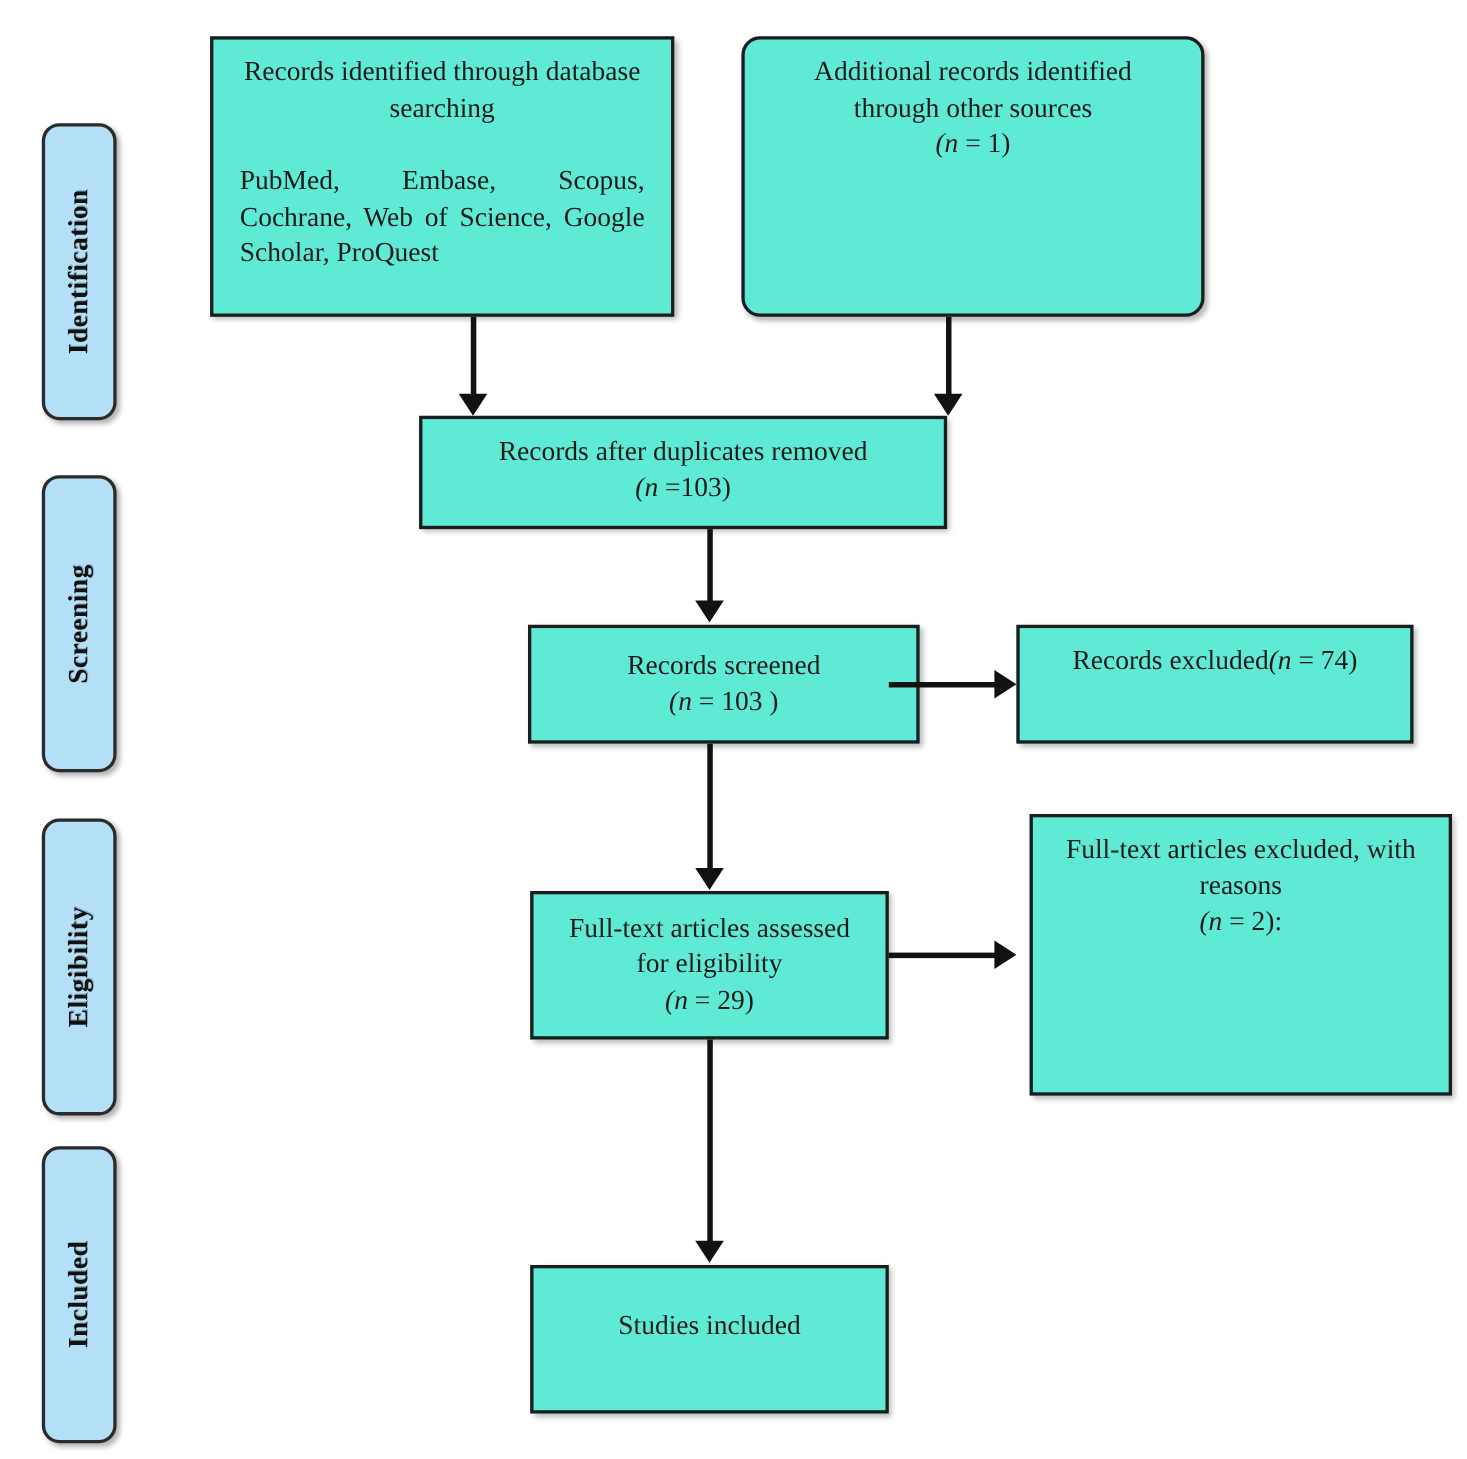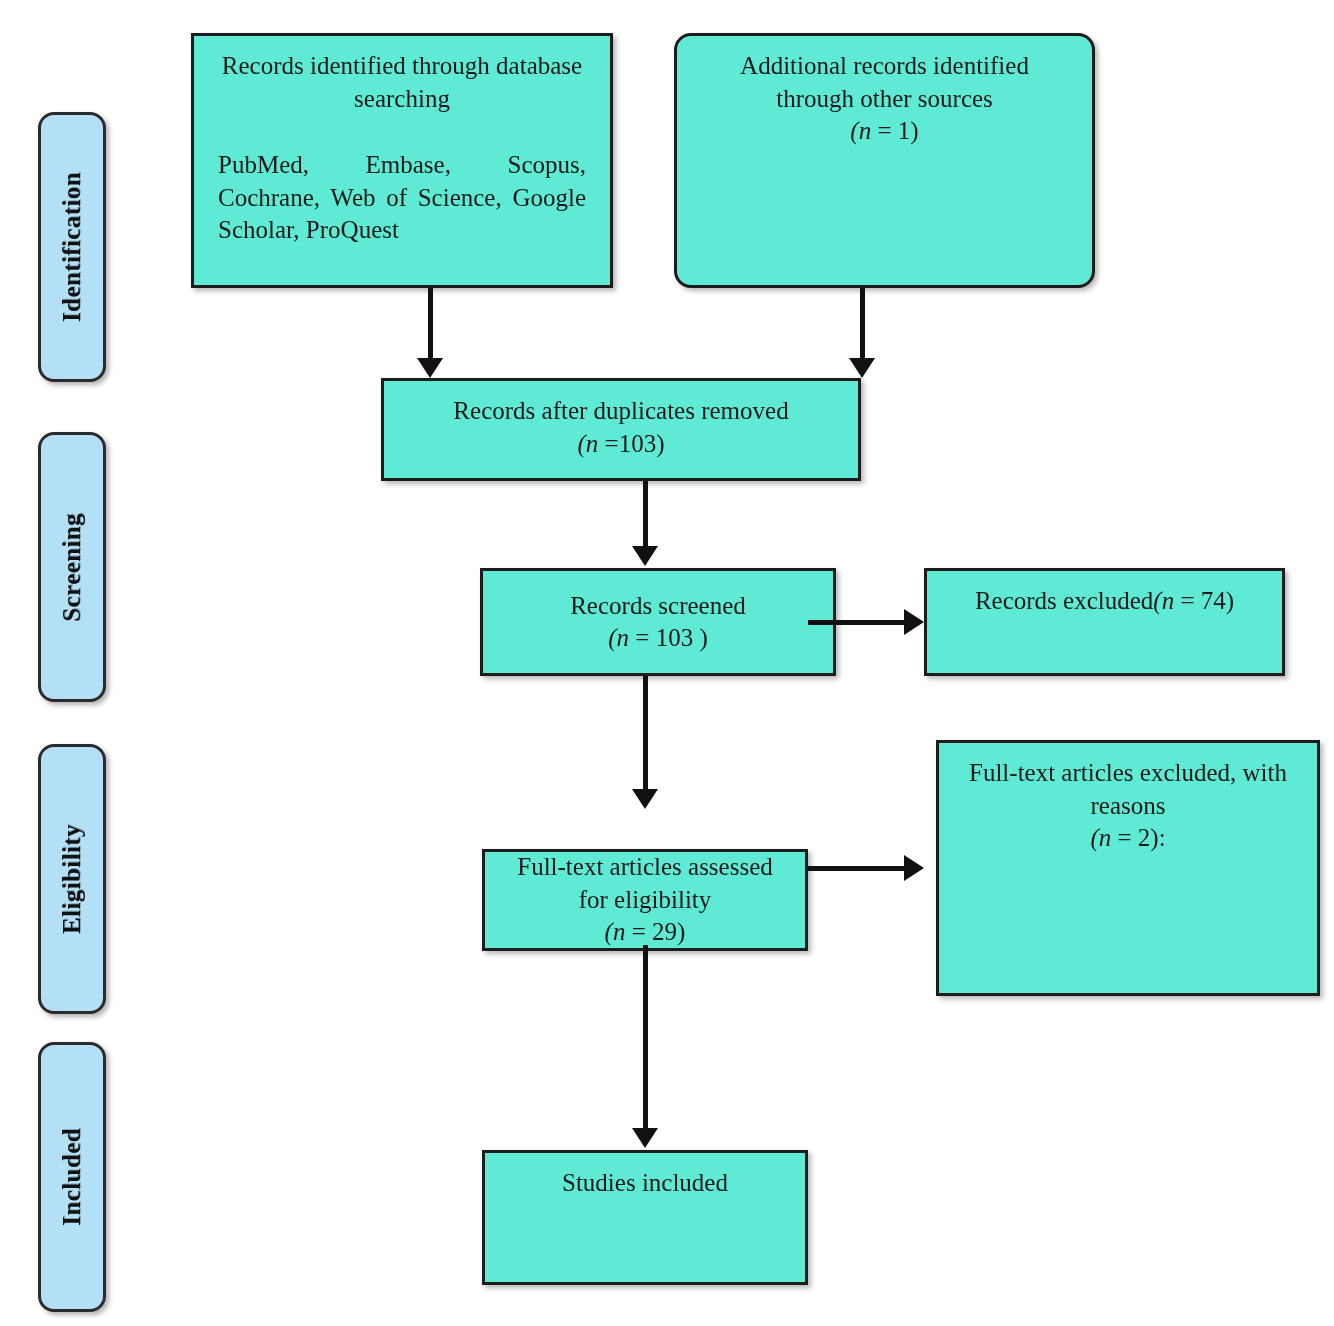--- a/index.html
+++ b/index.html
@@ -142,33 +142,33 @@
   <div class="arrow-right" style="left:904px; top:609px;"></div>
 
   <div class="flow-box" style="left:924px; top:568px; width:361px; height:108px; display:flex; justify-content:center;">
     <div class="box-text center">Records excluded</div>
     <div class="box-text center"><em>(n</em> = 74)</div>
   </div>
 
   <div class="v-line" style="left:643px; top:676px; height:115px;"></div>
   <div class="arrow-down" style="left:632px; top:789px;"></div>
 
-  <div class="flow-box" style="left:482px; top:810px; width:326px; height:102px; display:flex; flex-direction:column; justify-content:center;margin-top:39px;">
+  <div class="flow-box" style="left:482px; top:810px; width:326px; height:135px; display:flex; flex-direction:column; justify-content:center;">
     <div class="box-text center">Full-text articles assessed for eligibility</div>
     <div class="box-text center"><em>(n</em> = 29)</div>
   </div>
 
   <div class="h-line" style="left:808px; top:866px; width:100px;"></div>
   <div class="arrow-right" style="left:904px; top:855px;"></div>
 
   <div class="flow-box" style="left:936px; top:740px; width:384px; height:256px;">
     <div class="box-text center">Full-text articles excluded, with reasons</div>
     <div class="box-text center"><em>(n</em> = 2):</div>
   </div>
 
   <div class="v-line" style="left:643px; top:945px; height:185px;"></div>
   <div class="arrow-down" style="left:632px; top:1128px;"></div>
 
-  <div class="flow-box" style="left:482px; top:1150px; width:326px; height:135px; display:flex; flex-direction:row; justify-content:center;">
+  <div class="flow-box" style="left:482px; top:1150px; width:326px; height:135px; display:flex; flex-direction:column; justify-content:center;">
     <div class="box-text center" style="margin-bottom:22px;">Studies included</div>
   </div>
 
 </div>
 
 </body></html>

